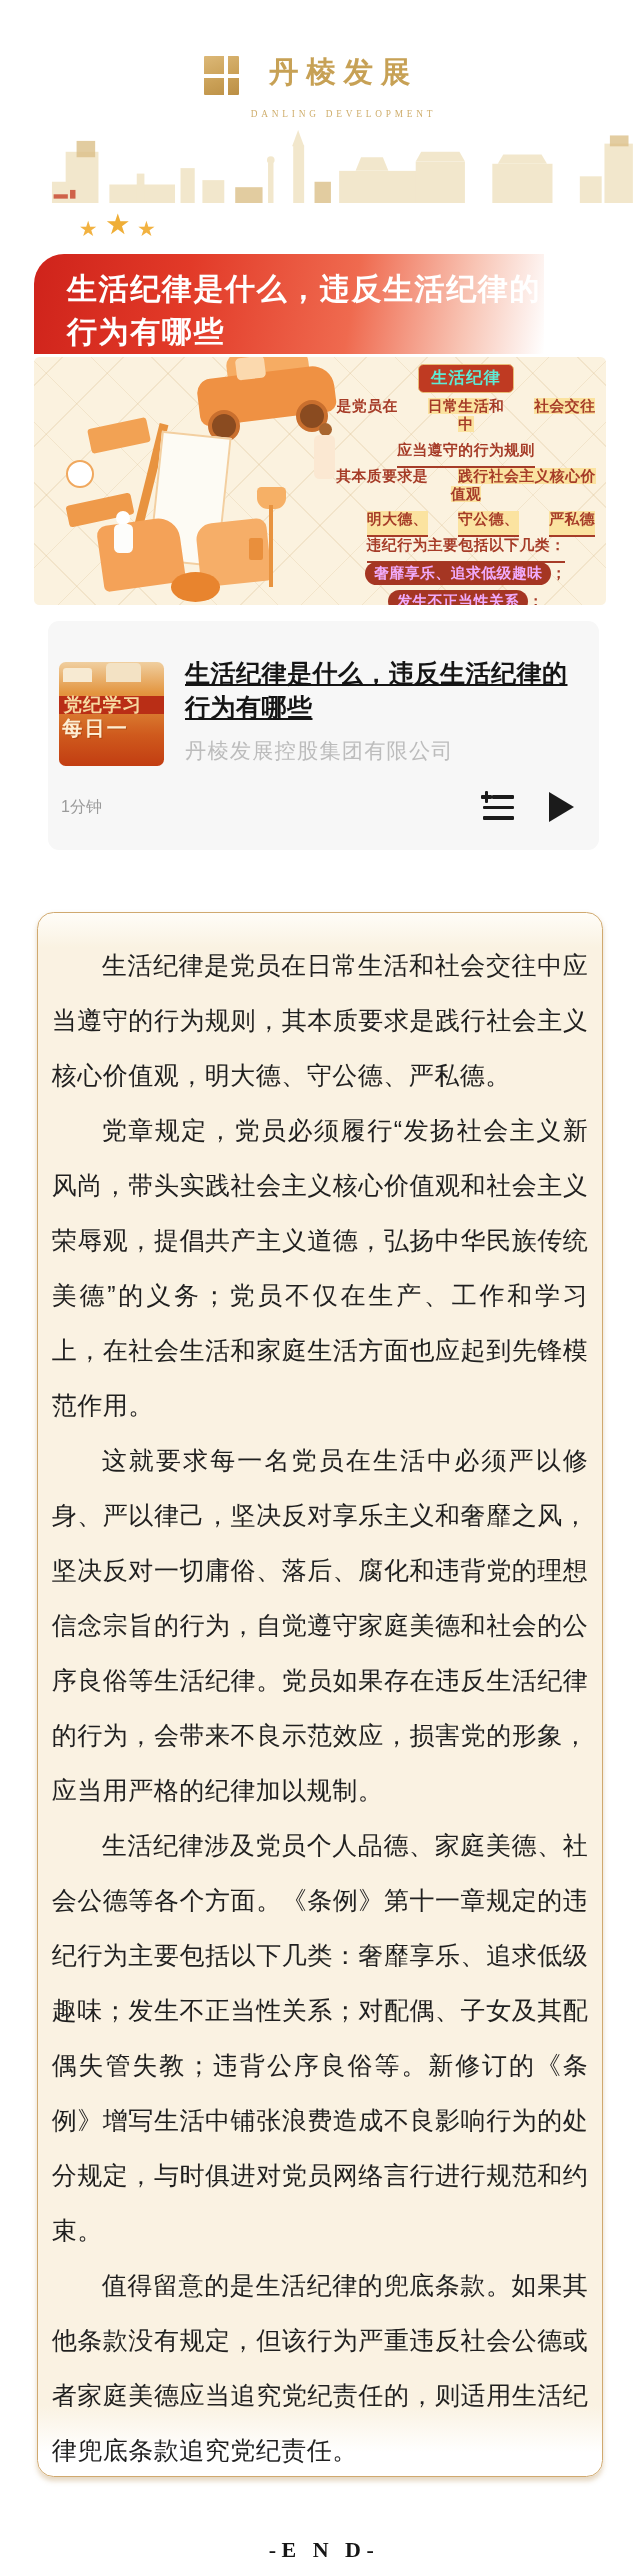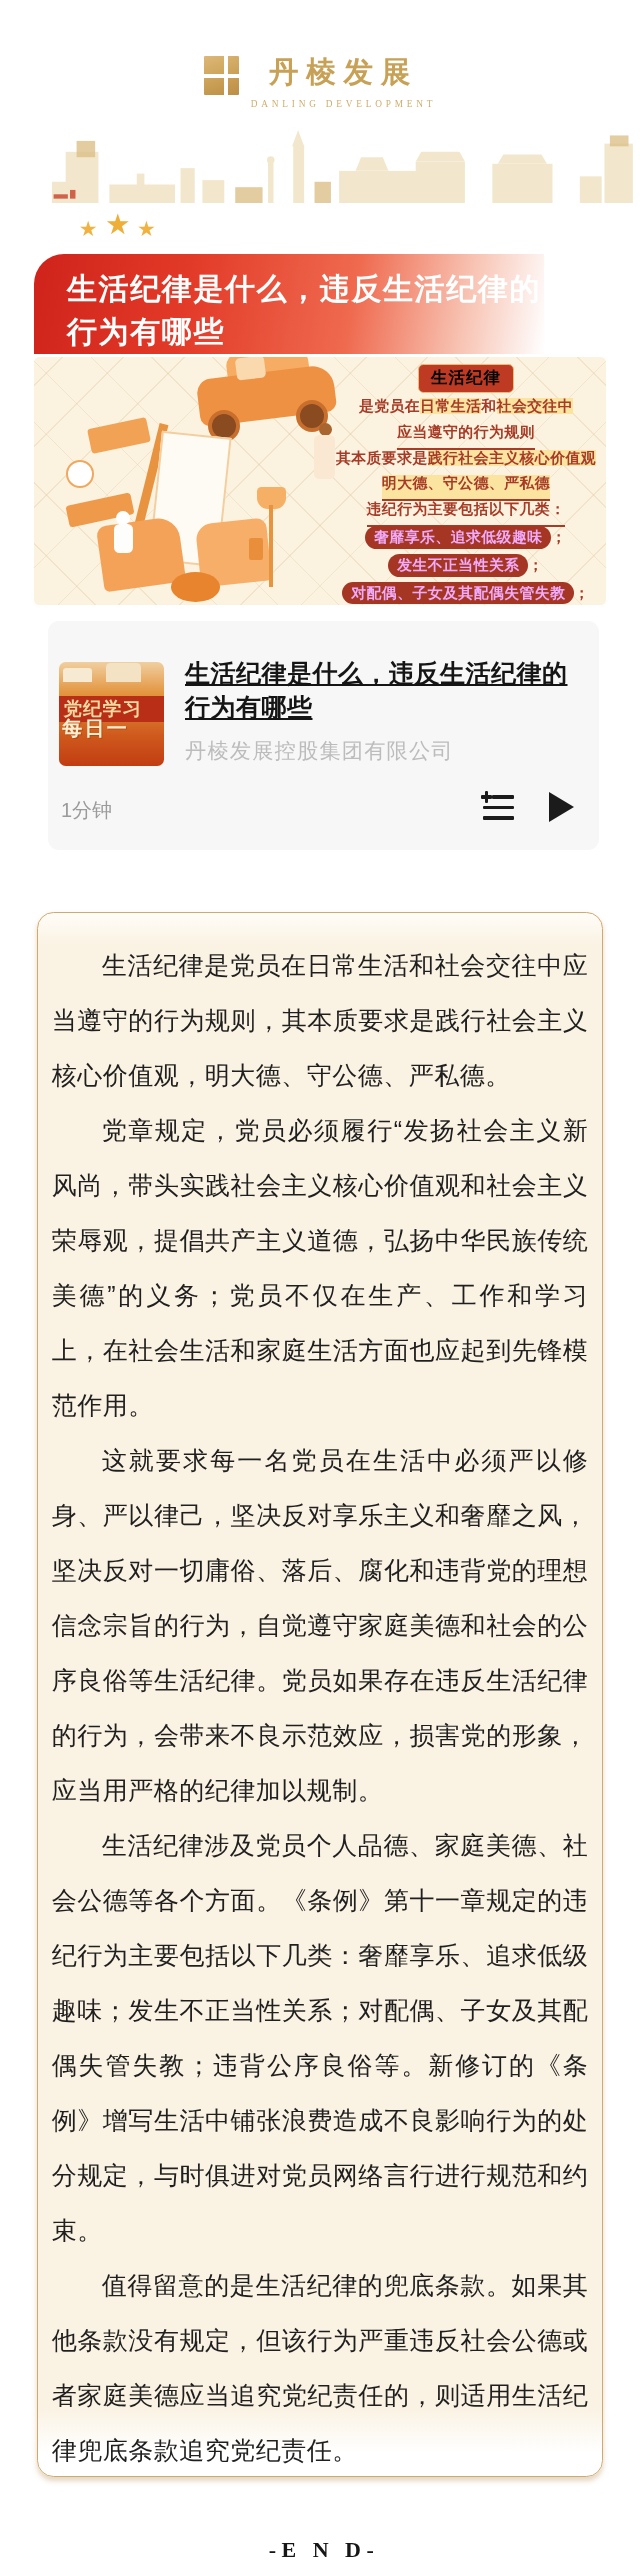--- a/index.html
+++ b/index.html
@@ -7,21 +7,21 @@
     width:640px;height:2576px;position:relative;background:#ffffff;
     font-family:"Liberation Sans","DejaVu Sans",sans-serif;overflow:hidden;
   }
   
   .logo-row{position:absolute;top:56px;left:0;width:640px;display:flex;justify-content:center;align-items:flex-start;gap:12px;}
   .logo-mark{width:35px;height:39px;background:linear-gradient(160deg,#dcb877 0%,#c99f55 60%,#bb8f45 100%);position:relative;border-radius:1.1px;}
   .logo-mark::before{content:"";position:absolute;left:58%;top:0;width:3.8px;height:100%;background:#fff;}
   .logo-mark::after{content:"";position:absolute;top:46%;left:0;width:100%;height:3.8px;background:#fff;}
   .logo-text{display:flex;flex-direction:column;align-items:center;}
   .logo-cn{font-family:"Liberation Serif","DejaVu Serif",serif;font-size:29.6px;font-weight:bold;color:#c7a155;letter-spacing:7.7px;line-height:32px;}
-  .logo-en{font-family:"Liberation Serif","DejaVu Serif",serif;font-size:9.3px;color:#cfae6d;letter-spacing:3.8px;margin-top:11px;}
+  .logo-en{font-family:"Liberation Serif","DejaVu Serif",serif;font-size:9.3px;color:#cfae6d;letter-spacing:3.8px;margin-top:21px;}
   .skyline{position:absolute;top:130px;left:0;width:640px;height:73px;}
   .stars{position:absolute;top:208px;left:71px;width:99px;height:38px;}
   .star{position:absolute;color:#f2b241;}
   .star.s1{left:7.7px;top:8.8px;font-size:21px;}
   .star.s2{left:34px;top:0;font-size:28.5px;color:#efae37;}
   .star.s3{left:66px;top:9.3px;font-size:21px;}
   
   .banner{
     position:absolute;left:34px;top:254px;width:510px;height:100px;
     border-radius:30px 0 0 0;
@@ -57,42 +57,42 @@
   .table{left:137px;top:215px;width:49px;height:29.6px;background:#e8842e;border-radius:50%;}
   .lamp-pole{left:235px;top:148px;width:4.4px;height:82px;background:#e8933f;}
   .lamp-shade{left:223px;top:130px;width:28.5px;height:22px;background:#f6b066;border-radius:4.4px 4.4px 11px 11px;}
   .person1{left:82px;top:154px;width:14.2px;height:14.2px;background:#fff;border-radius:50%;}
   .person1b{left:80px;top:167px;width:18.6px;height:28.5px;background:#fdfdfb;border-radius:5.5px;}
   .person2{left:285px;top:66px;width:13px;height:13px;background:#a8652f;border-radius:50%;}
   .person2b{left:280px;top:78px;width:21px;height:44px;background:#fbe8d2;border-radius:5.5px;}
   .plant{left:215px;top:181px;width:14.2px;height:22px;background:#e98f3c;border-radius:2.2px;}
   .info-col{position:absolute;left:298px;top:6.6px;width:268px;text-align:center;color:#a63c28;}
   .info-badge{
-    display:inline-block;margin-bottom:4.4px;padding:2.7px 12px;background:#bf3a22;color:#000000;
+    display:inline-block;margin-bottom:4.4px;padding:2.7px 12px;background:#bf3a22;color:#5eead4;
     font-size:16.4px;font-weight:bold;border-radius:5.5px;border:1.1px solid #e9bc77;letter-spacing:1.1px;
   }
   .info-line{font-size:14.8px;font-weight:bold;line-height:18px;margin-bottom:7.7px;letter-spacing:0.5px;}
-  .info-line .hl{background:#fbe3a0;}
+  .info-line .hl{background:#fbe3a0;margin-left:30px;}
   .info-line.underline .seg{border-bottom:2.2px double #a63c28;padding-bottom:8px;}
   .info-line .pillseg{
     display:inline-block;background:#a53623;color:#f0abfc;padding:2.2px 8.8px;border-radius:13px;line-height:18.6px;
   }
   .info-line.pill{margin-bottom:4.9px;}
   
   .audio-card{position:absolute;left:48px;top:621px;width:551px;height:229px;background:#f7f7f7;border-radius:11px;}
   .thumb{position:absolute;left:11px;top:41px;width:105px;height:104px;border-radius:6.6px;overflow:hidden;
     background:linear-gradient(180deg,#f0cfa0 0%,#e3953f 30%,#cf5a1d 70%,#c23d12 100%);}
   .thumb .roof1{position:absolute;left:4.4px;top:5.5px;width:28.5px;height:14.2px;background:#f7ead2;border-radius:3.3px 3.3px 0 0;}
   .thumb .roof2{position:absolute;left:47px;top:1.1px;width:35px;height:18.6px;background:#f3e2c4;border-radius:4.4px 4.4px 0 0;}
-  .thumb-band{position:absolute;left:0;top:34px;width:100%;height:26px;background:#b92e16;display:flex;align-items:center;}
+  .thumb-band{position:absolute;left:0;top:34px;width:100%;height:18px;background:#b92e16;display:flex;align-items:center;}
   .thumb-band span{color:#f6d9a0;font-size:18.6px;font-weight:bold;letter-spacing:1.1px;padding-left:4.4px;white-space:nowrap;}
   .thumb-big{position:absolute;left:3.3px;top:53px;color:#fdeed2;font-size:20px;font-weight:bold;letter-spacing:2.2px;white-space:nowrap;text-shadow:1.1px 1.1px 0 rgba(150,60,10,.5);}
   .ac-title{position:absolute;left:137px;top:35px;width:405px;font-size:25px;line-height:34px;font-weight:bold;color:#151515;letter-spacing:0.5px;text-decoration:underline;}
   .ac-source{position:absolute;left:137px;top:115px;width:405px;font-size:21.3px;color:#bcbcbc;letter-spacing:1.1px;}
-  .ac-duration{position:absolute;left:13px;top:176px;font-size:20px;color:#9b9b9b;}
+  .ac-duration{position:absolute;left:13px;top:176px;font-size:16px;color:#9b9b9b;}
   .ic-playlist{position:absolute;left:435px;top:173px;width:34px;height:28.5px;}
   .ic-playlist i{position:absolute;background:#1b1b1b;height:3.8px;border-radius:1.1px;}
   .ic-playlist .b1{left:8.8px;top:1.1px;width:22px;}
   .ic-playlist .b2{left:0px;top:11.5px;width:31px;}
   .ic-playlist .b3{left:0px;top:22px;width:31px;}
   .ic-playlist .pv{left:1.6px;top:-2.7px;width:3.8px;height:11.5px;background:#1b1b1b;border-radius:1.1px;position:absolute;}
   .ic-playlist .ph{left:-2.2px;top:1.1px;width:11.5px;height:3.8px;background:#1b1b1b;border-radius:1.1px;position:absolute;}
   .ic-play{position:absolute;left:501px;top:171px;width:0;height:0;
     border-left:25px solid #1b1b1b;border-top:15.3px solid transparent;border-bottom:15.3px solid transparent;}
   

